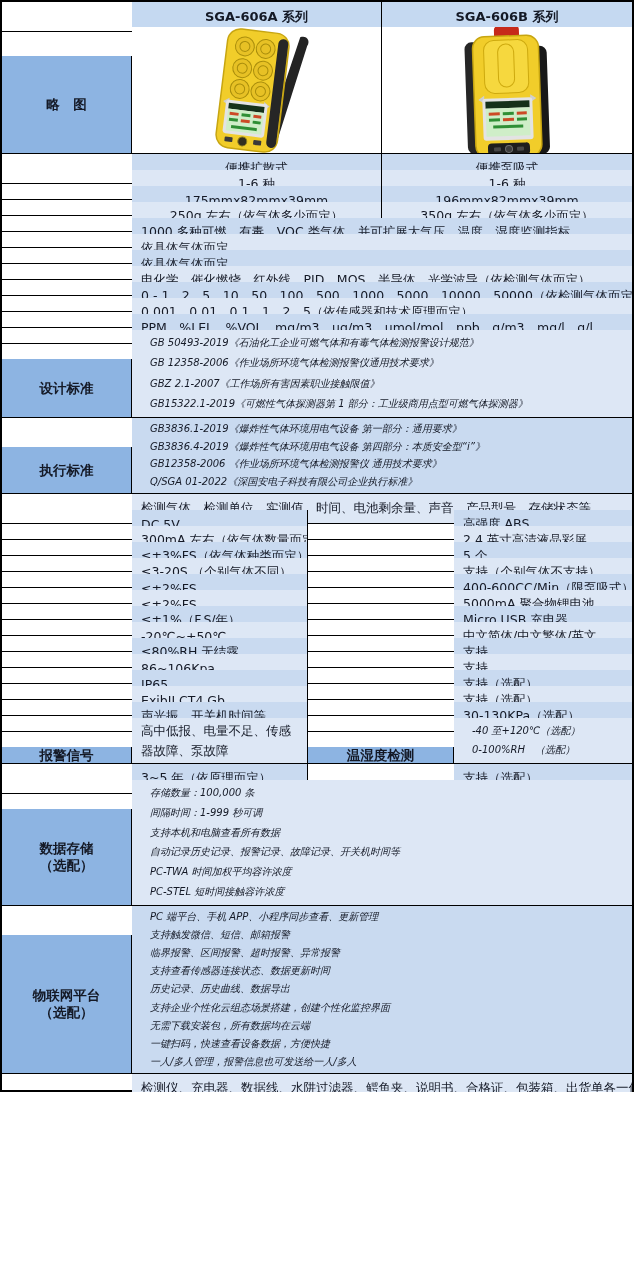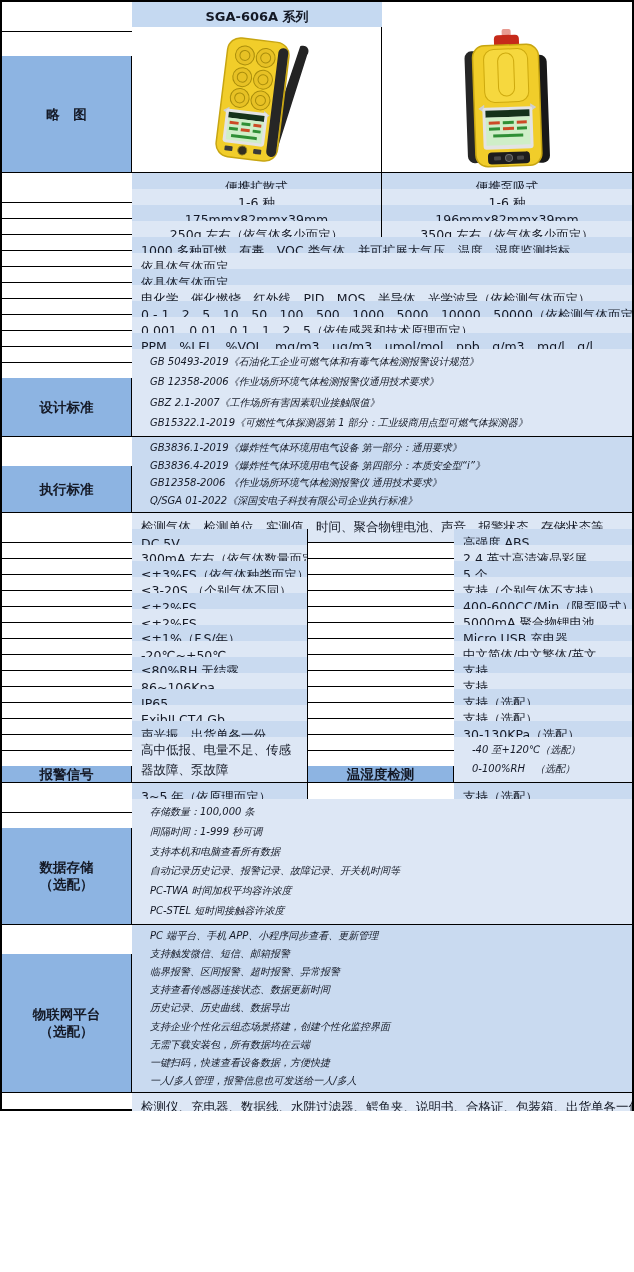--- a/index.html
+++ b/index.html
@@ -1,20 +1,20 @@
 <!DOCTYPE html>
 <html style="--label-bg: #8db4e2; --header-bg: #c5d9f1; --row-dark: #c9daf0; --row-light: #dde7f5; --border: #000000; --device-yellow: #f1cd2a; --device-grip: #262626; --cap-red: #c62a1a; --screen-green: #cfeec8;"><head>
 <meta charset="utf-8">
 <style>
   html,body{margin:0;padding:0;background:#ffffff;}
   body{width:634px;font-family:"DejaVu Sans","Liberation Sans",sans-serif;color:#141926;}
   #spec-table{width:630px;border:2px solid var(--border,#000);}
   .trow{display:grid;height:16px;}
   .t-header{height:25px;}
-  .t-image{height:146px;}
+  .t-image{height:127px;}
   .k-design-standard{height:88px;}
   .k-executive-standard{height:76px;}
   .k-alarm-signal{height:46px;}
   .k-data-storage{height:126px;}
   .k-iot-platform{height:168px;}
   .t-header,.t-image,.t-two{grid-template-columns:130px 250px 250px;}
   .t-span,.t-multi{grid-template-columns:130px 500px;}
   .t-four,.t-fourml{grid-template-columns:130px 176px 146px 178px;}
   .c{box-sizing:border-box;border-right:1px solid var(--border,#000);border-bottom:1px solid var(--border,#000);overflow:hidden;}
   .c:last-child{border-right:none;}
@@ -31,20 +31,21 @@
   .ml .line{padding-left:9px;font-size:10px;font-style:italic;}
   svg{display:block;}
 </style>
 </head>
 <body>
 
 <div id="spec-table">
     <div class="trow t-header k-product-model">
       <div class="c lbl">产品型号</div>
       <div class="c hv">SGA-606A 系列</div>
+      <div class="c hv">SGA-606B 系列</div>
     </div>
     <div class="trow t-image k-sketch">
       <div class="c lbl">略　图</div>
       <div class="c img">
   <svg viewBox="0 0 250 143" width="250" height="143">
     <g transform="rotate(7 125 72)">
       <path d="M162 13 c6 -3 11 2 8 8 L151 123 c-2 6 -10 5 -11 -2 Z" fill="#232323"></path>
       <rect x="90" y="12" width="62" height="120" rx="13" fill="var(--device-yellow,#f1cd2a)" stroke="#c7a511" stroke-width="1.5"></rect>
       <rect x="141" y="17" width="10" height="110" rx="5" fill="var(--device-grip,#262626)"></rect>
       <g stroke="#a98d0c" fill="#e7c125">
@@ -176,21 +177,21 @@
       </div>
       <div class="c v ml vd">
         <div class="line">GB3836.1-2019《爆炸性气体环境用电气设备 第一部分：通用要求》</div>
         <div class="line">GB3836.4-2019《爆炸性气体环境用电气设备 第四部分：本质安全型“i”》</div>
         <div class="line">GB12358-2006 《作业场所环境气体检测报警仪 通用技术要求》</div>
         <div class="line">Q/SGA 01-2022《深国安电子科技有限公司企业执行标准》</div>
       </div>
     </div>
     <div class="trow t-span k-display-content">
       <div class="c lbl">显示内容</div>
-      <div class="c v vl">检测气体、检测单位、实测值、时间、聚合物锂电池、声音、报警状态、存储状态等</div>
+      <div class="c v vl">检测气体、检测单位、实测值、时间、电池剩余量、声音、产品型号、存储状态等</div>
     </div>
     <div class="trow t-four k-charge-voltage">
       <div class="c lbl">充电电压</div>
       <div class="c v vd">DC 5V</div>
       <div class="c lbl">外壳材质</div>
       <div class="c v vd">高强度 ABS</div>
     </div>
     <div class="trow t-four k-working-current">
       <div class="c lbl">工作电流</div>
       <div class="c v vl">300mA 左右（依气体数量而定）</div>
@@ -252,21 +253,21 @@
       <div class="c v vd">支持（选配）</div>
     </div>
     <div class="trow t-four k-explosion-proof-rating">
       <div class="c lbl">防爆等级</div>
       <div class="c v vl">ExibII CT4 Gb</div>
       <div class="c lbl">无线传输</div>
       <div class="c v vl">支持（选配）</div>
     </div>
     <div class="trow t-four k-alarm-mode">
       <div class="c lbl">报警方式</div>
-      <div class="c v vd">声光振、出货单各一份</div>
+      <div class="c v vd">声光振、开关机时间等</div>
       <div class="c lbl">大气压监测</div>
       <div class="c v vd">30-130KPa（选配）</div>
     </div>
     <div class="trow t-fourml k-alarm-signal">
       <div class="c lbl">报警信号</div>
       <div class="c v wrap vl">高中低报、电量不足、传感器故障、泵故障</div>
       <div class="c lbl">温湿度检测</div>
       <div class="c v ml vl">
         <div class="line">-40 至+120℃（选配）</div>
         <div class="line">0-100%RH　（选配）</div>

